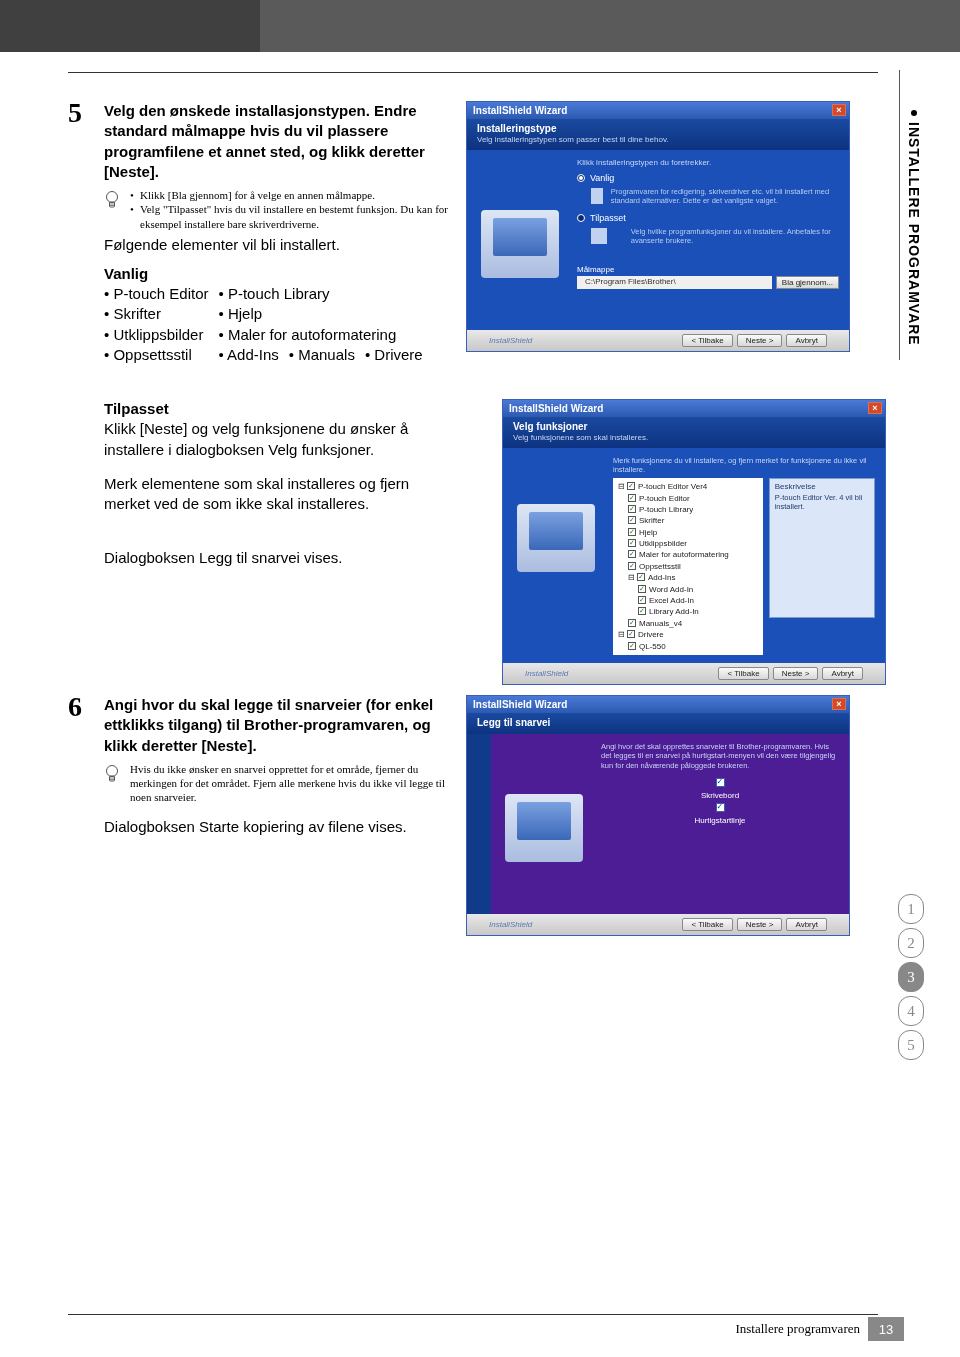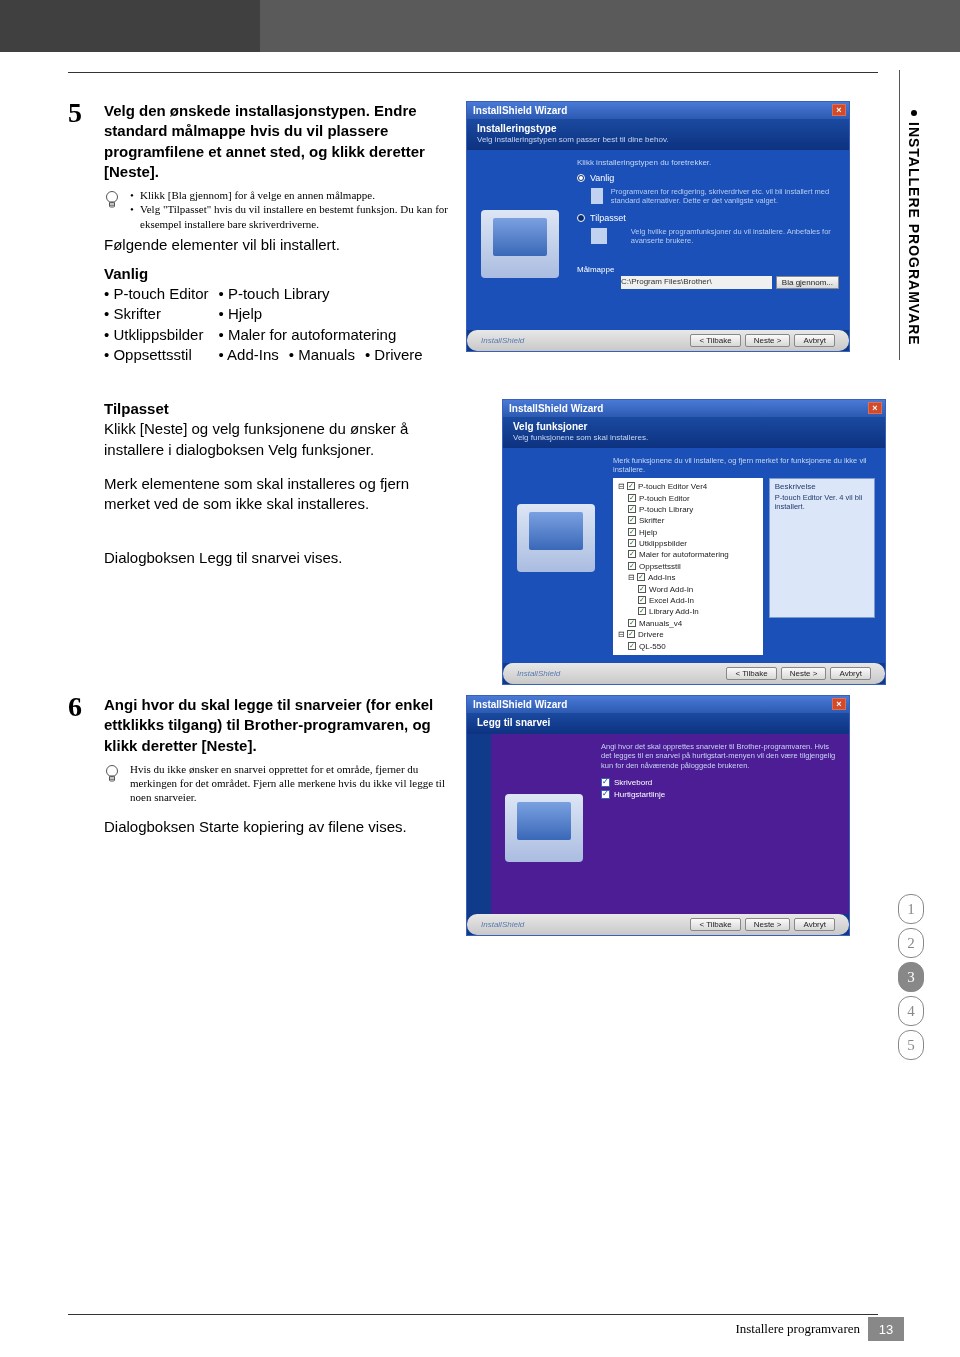--- a/index.html
+++ b/index.html
@@ -169,38 +169,36 @@
   .wizard .body .optrow { margin-bottom:8px; }
   .wizard .dest {
     margin-top: 20px;
     font-size: 8px;
   }
   .wizard .dest .pathrow { display:flex; gap:4px; margin-top:2px; }
   .wizard .dest .path {
     flex:1;
     background:#f0f0f0;
     color:#333;
-    padding:1px 0;
+    padding:1px 8px;
     font-size:8px;
-    margin-left:44px;
   }
   .wizard .dest .browse {
     background: linear-gradient(#f8f8f8,#d8d8d8);
     border: 1px solid #888;
     color:#222;
     padding:1px 5px;
     font-size:8px;
   }
   .wizard .footer {
     background: linear-gradient(#e8e8e8, #c8c8c8);
-    padding: 4px 14px;
+    padding: 4px 22px;
     display:flex;
     justify-content:space-between;
     align-items:center;
-    border-radius:10px;
   }
   .wizard .footer .left { color:#5a7ab0; font-size:8px; font-style:italic; }
   .wizard .footer .btns { display:flex; gap:4px;margin-left:16px; }
   .wizard .footer button {
     font-size:8px;
     padding:1px 8px;
     background: linear-gradient(#fafafa,#d8d8d8);
     border:1px solid #888;
     color:#222;
     border-radius:2px;
@@ -268,21 +266,21 @@
     border-radius: 4px;
   }
   .wizard .body3 .pc::after {
     content:"";
     position:absolute;
     left:12px; top:8px; right:12px; bottom:22px;
     background: linear-gradient(#7aa0e0, #3a68b8);
     border-radius:2px;
   }
   .wizard .body3 .info { font-size:7.5px; color:#c8d6f2; line-height:1.25; margin-bottom:8px; }
-  .wizard .body3 .chk { display:flex; gap:4px; align-items:center; font-size:8px; margin:3px 0; }
+  .wizard .body3 .chk { display:flex; gap:4px; align-items:center; font-size:8px; margin:3px 0;flex-direction:column; }
   .wizard .body3 .chk .box { width:9px; height:9px; background:#fff; border:1px solid #3a5fb8; position:relative; }
   .wizard .body3 .chk .box::after{content:"✓"; font-size:8px; position:absolute; left:0; top:-2px; color:#0a3a8a;}
 
   
   .side-tab {
     position: absolute;
     right: 36px;
     top: 106px;
     writing-mode: vertical-rl;
     font-family: Arial, sans-serif;

